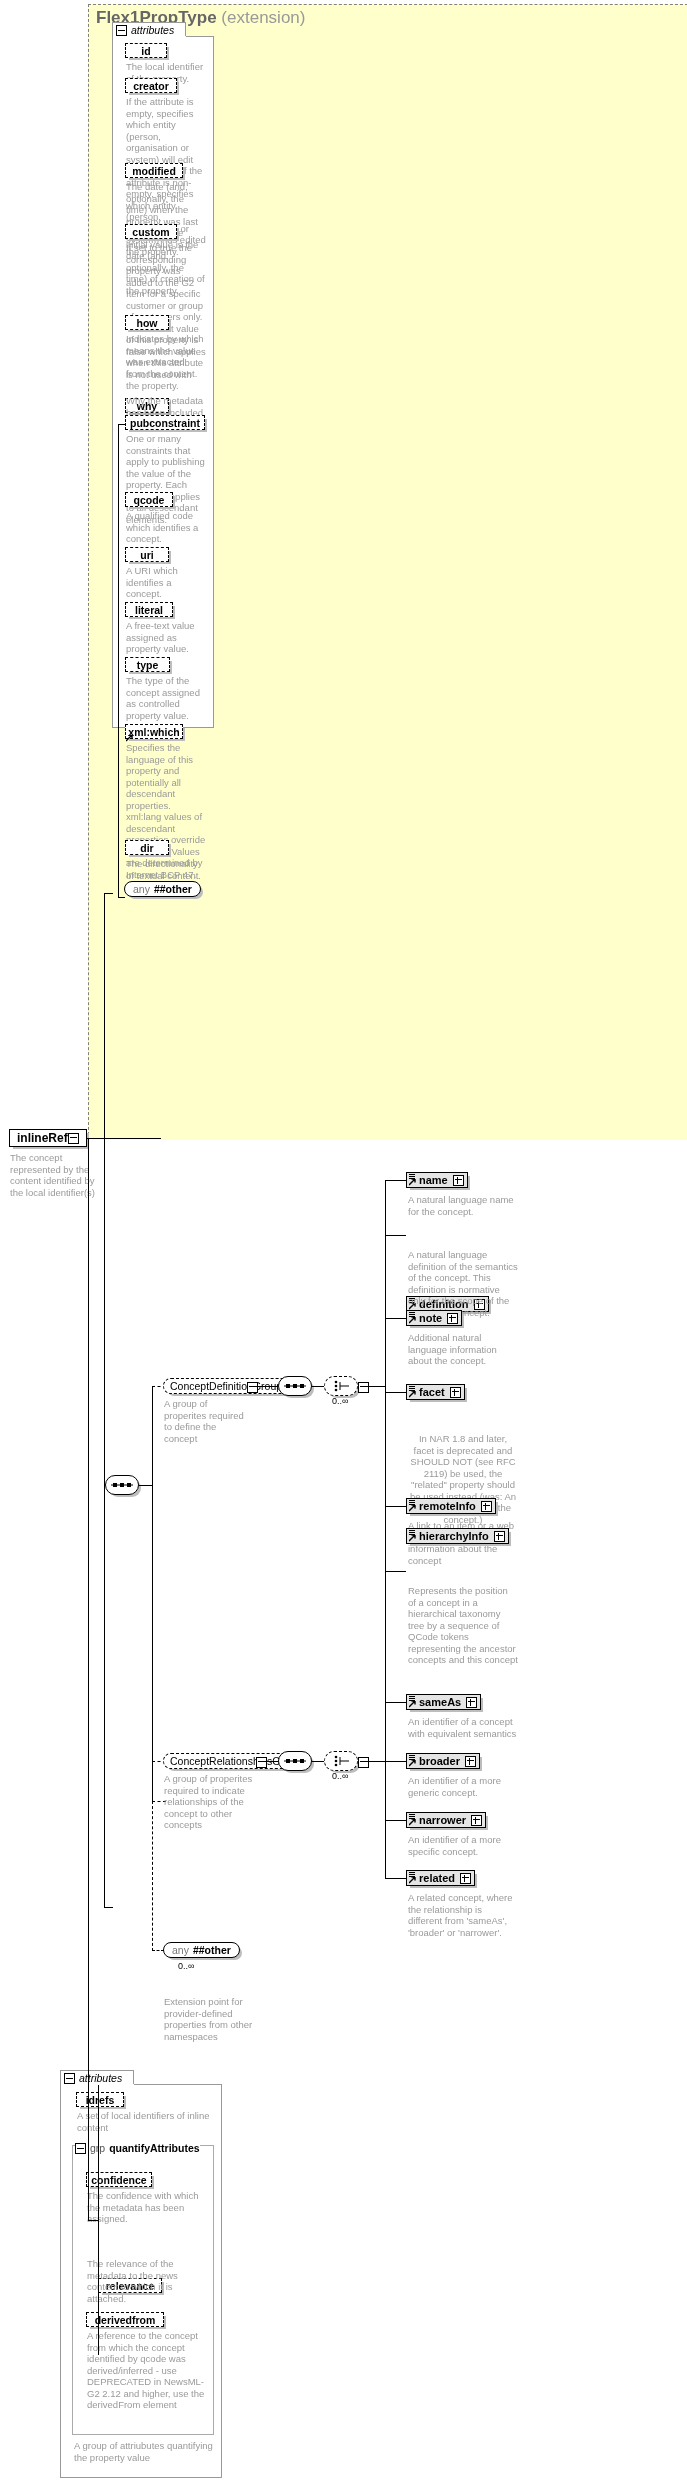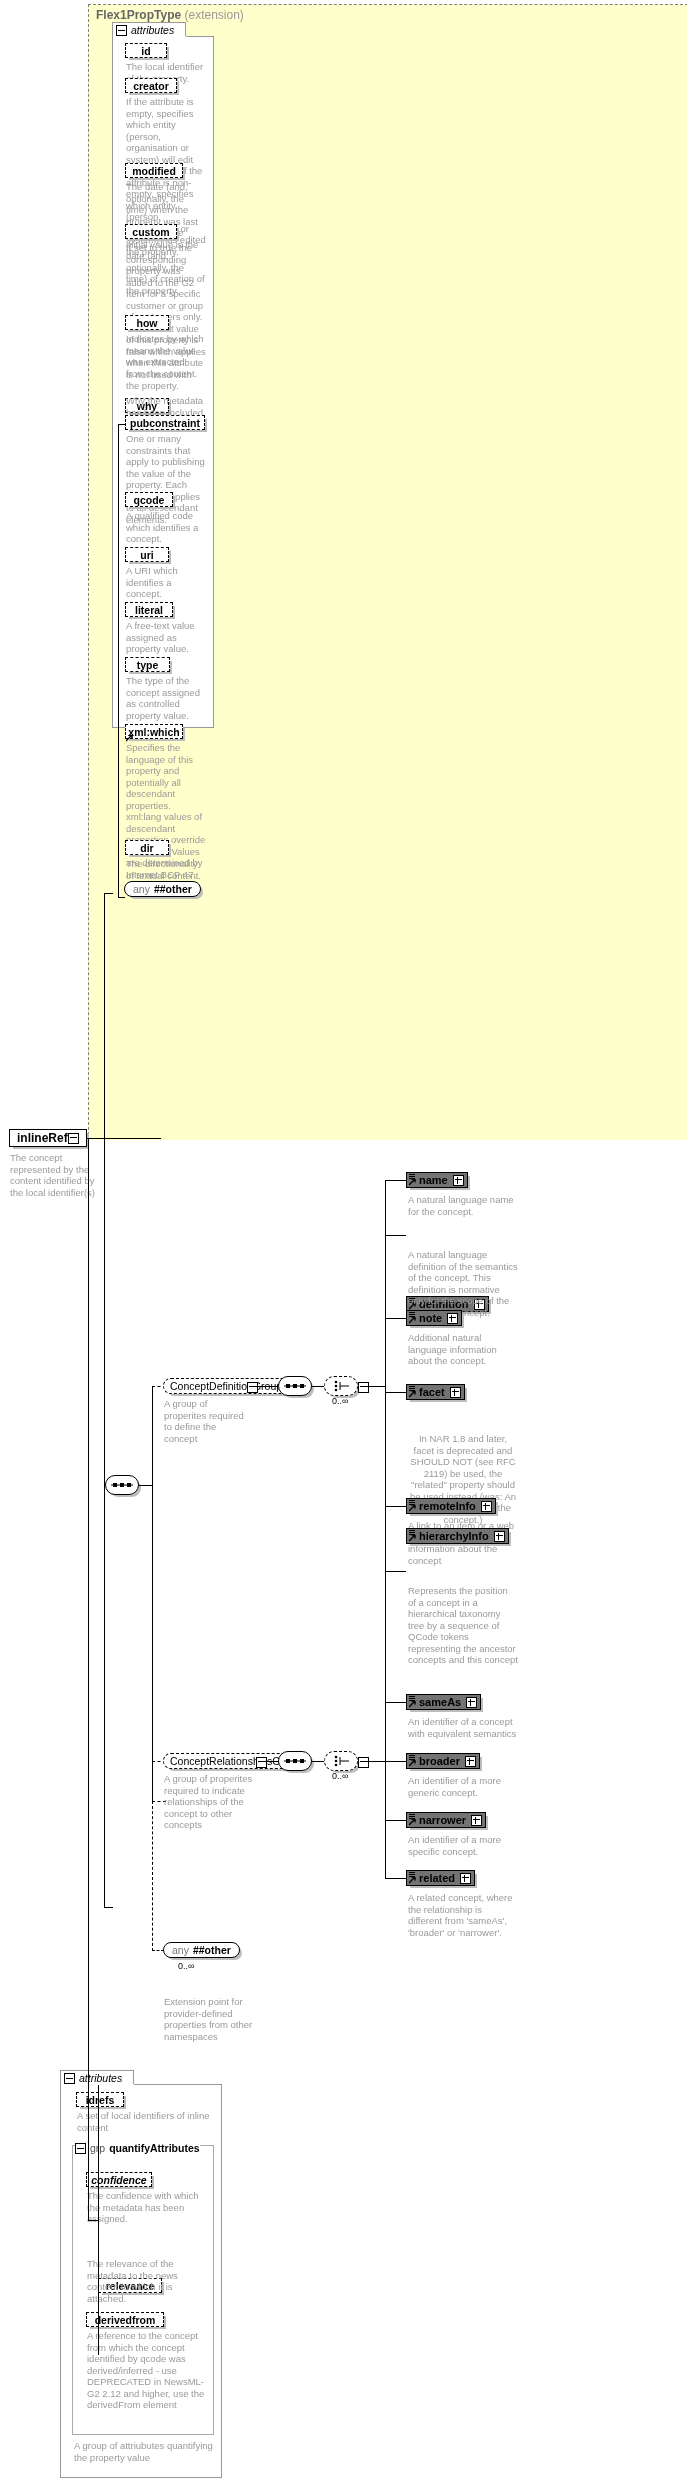--- a/index.html
+++ b/index.html
@@ -31,21 +31,21 @@
   .ext-panel {
     position: absolute;
     background: #ffffcc;
     border-left: 1px dashed #808080;
     border-top: 1px dashed #808080;
     border-right: 0;
     border-bottom: 0;
   }
   .ext-title {
     position: absolute;
-    font-size: 12px;
+    font-size: 17px;
     font-weight: bold;
     color: #666666;
     white-space: nowrap;
   }
   .ext-title .sub {
     font-weight: normal;
     color: #999999;
   }
 
   
@@ -99,21 +99,21 @@
     justify-content: center;
     padding: 0 6px;
     white-space: nowrap;
     box-shadow: 3px 3px 0 -1px #bdbdbd;
   }
 
   
   .elem {
     position: absolute;
     border: 1px solid #000;
-    background: #737373;
+    background: #e5e5e5;
     height: 16px;
     box-sizing: border-box;
     display: flex;
     align-items: center;
     font-weight: bold;
     font-size: 11px;
     white-space: nowrap;
     box-shadow: 3px 3px 0 -1px #bdbdbd;
     padding-left: 11px;
     padding-right: 3px;
@@ -665,21 +665,21 @@
 </div>
 <div class="doc abs" style="left:77px; top:2110px; width:138px;">A set of local identifiers of inline content</div>
 
 <div class="grpbox" style="left:72px; top:2145px; width:142px; height:290px;"></div>
 <div class="grpbox-hdr" style="left:75px; top:2141px;">
   <span class="minus-box"></span>
   <span class="kw">grp</span>
   <span class="nm">quantifyAttributes</span>
 </div>
 
-<div class="attr" style="left:86px; top:2172px; width:66px;font-style:italic;">
+<div class="attr" style="left:86px; top:2172px; width:66px;">
   <span>confidence</span>
 </div>
 <div class="doc abs" style="left:87px; top:2190px; width:122px;">The confidence with which the metadata has been assigned.</div>
 
 <div class="attr" style="left:98px; top:2240px; width:64px;margin-top:38px;">
   <span>relevance</span>
 </div>
 <div class="doc abs" style="left:87px; top:2258px; width:122px;">The relevance of the metadata to the news content to which it is attached.</div>
 
 <div class="attr" style="left:86px; top:2312px; width:78px;">

